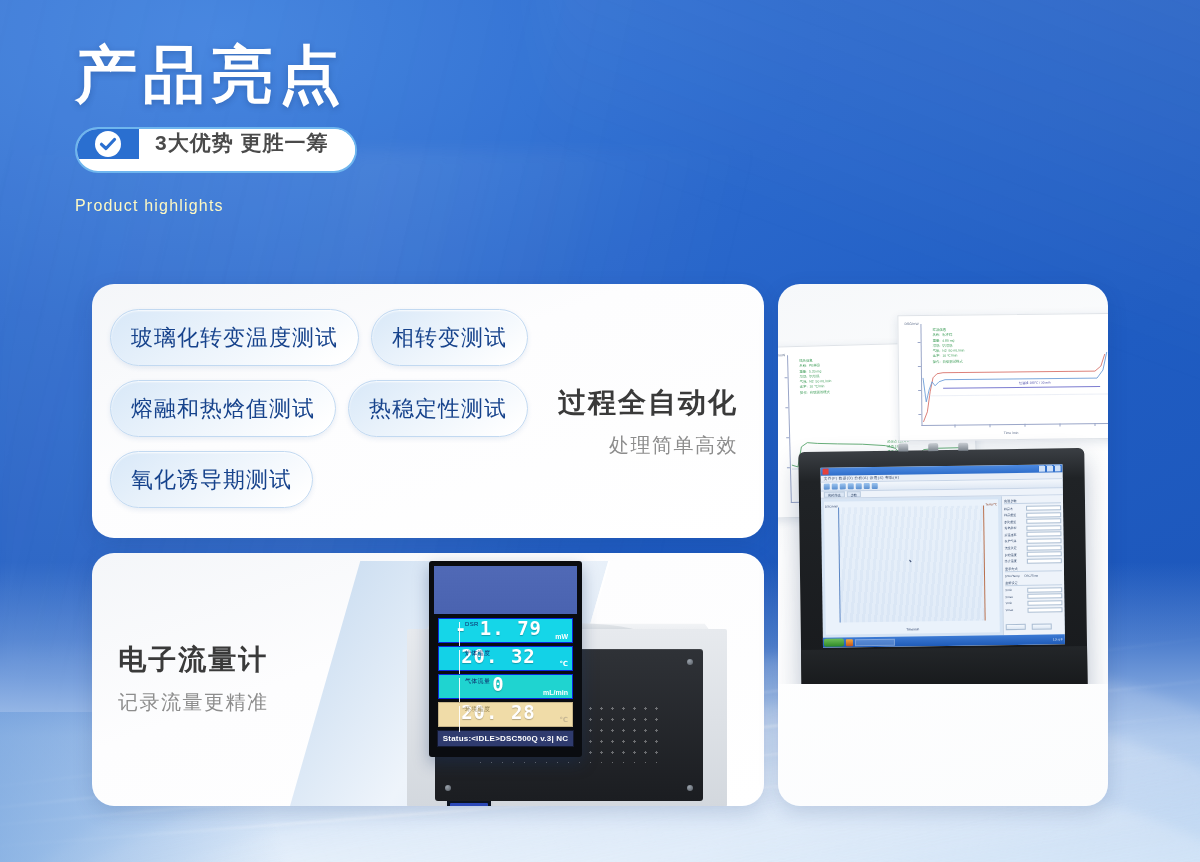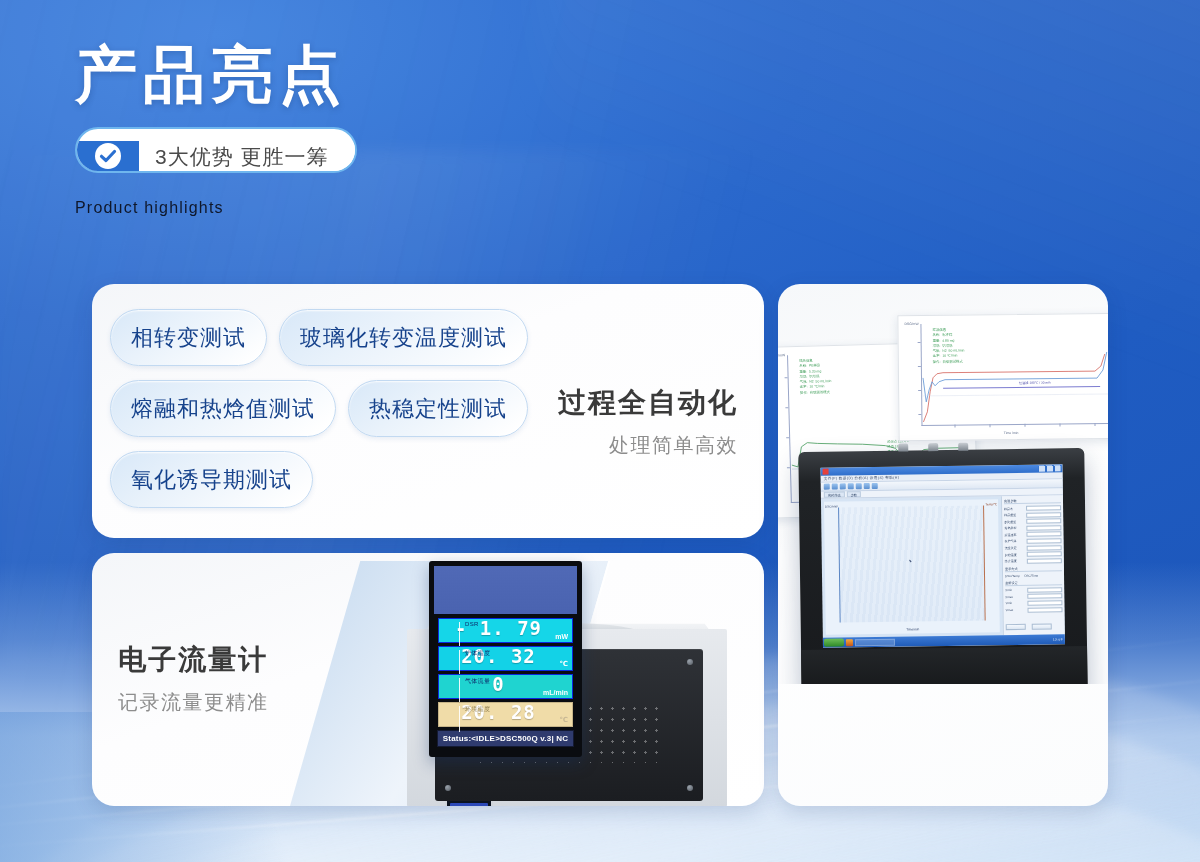--- a/index.html
+++ b/index.html
@@ -70,46 +70,47 @@
     font-size: 62px;
     font-weight: 700;
     color: #ffffff;
     letter-spacing: 6px;
     line-height: 1.05;
     text-shadow: 0 2px 6px rgba(10,40,90,0.25);
   }
   .badge {
     margin-top: 20px;
     display: inline-flex;
-    align-items: flex-end;
+    align-items: flex-start;
     height: 46px;
     border: 2px solid #6fb6ee;
     border-radius: 24px;
     overflow: hidden;
     background: #ffffff;
+    font-weight: bold;
   }
   .badge-ico {
     width: 62px;
     background: #2a6fd0;
     display: flex; align-items: center; justify-content: center;
   }
   .badge-ico svg { display:block; }
   .badge-txt {
     display: flex; align-items: center;
     padding: 0 26px 0 16px;
     font-size: 21px;
     color: #4a4a4a;
     letter-spacing: 1px;
     background: #fff;
   }
   .sub-en {
     margin-top: 24px;
     font-size: 16px;
     letter-spacing: 1.2px;
-    color: #0f172a;
+    color: #fef9c3;
     font-weight: 500;
   }
 
   
   .card {
     position: absolute;
     border-radius: 22px;
     background: linear-gradient(160deg, #f4f6f9 0%, #fdfdfe 40%, #ffffff 100%);
     box-shadow: 0 6px 20px rgba(16,52,110,0.16);
     overflow: hidden;
@@ -366,22 +367,22 @@
     <div class="badge-txt">3大优势 更胜一筹</div>
   </div>
 
   <div class="sub-en">Product highlights</div>
 </div>
 
 <div class="card" id="card-tests">
 
   <div id="pill-area">
     <div class="pill-row">
+      <div class="pill">玻璃化转变温度测试</div>
       <div class="pill">相转变测试</div>
-      <div class="pill">玻璃化转变温度测试</div>
     </div>
     <div class="pill-row">
       <div class="pill">熔融和热焓值测试</div>
       <div class="pill">热稳定性测试</div>
     </div>
     <div class="pill-row">
       <div class="pill">氧化诱导期测试</div>
     </div>
   </div>
 

